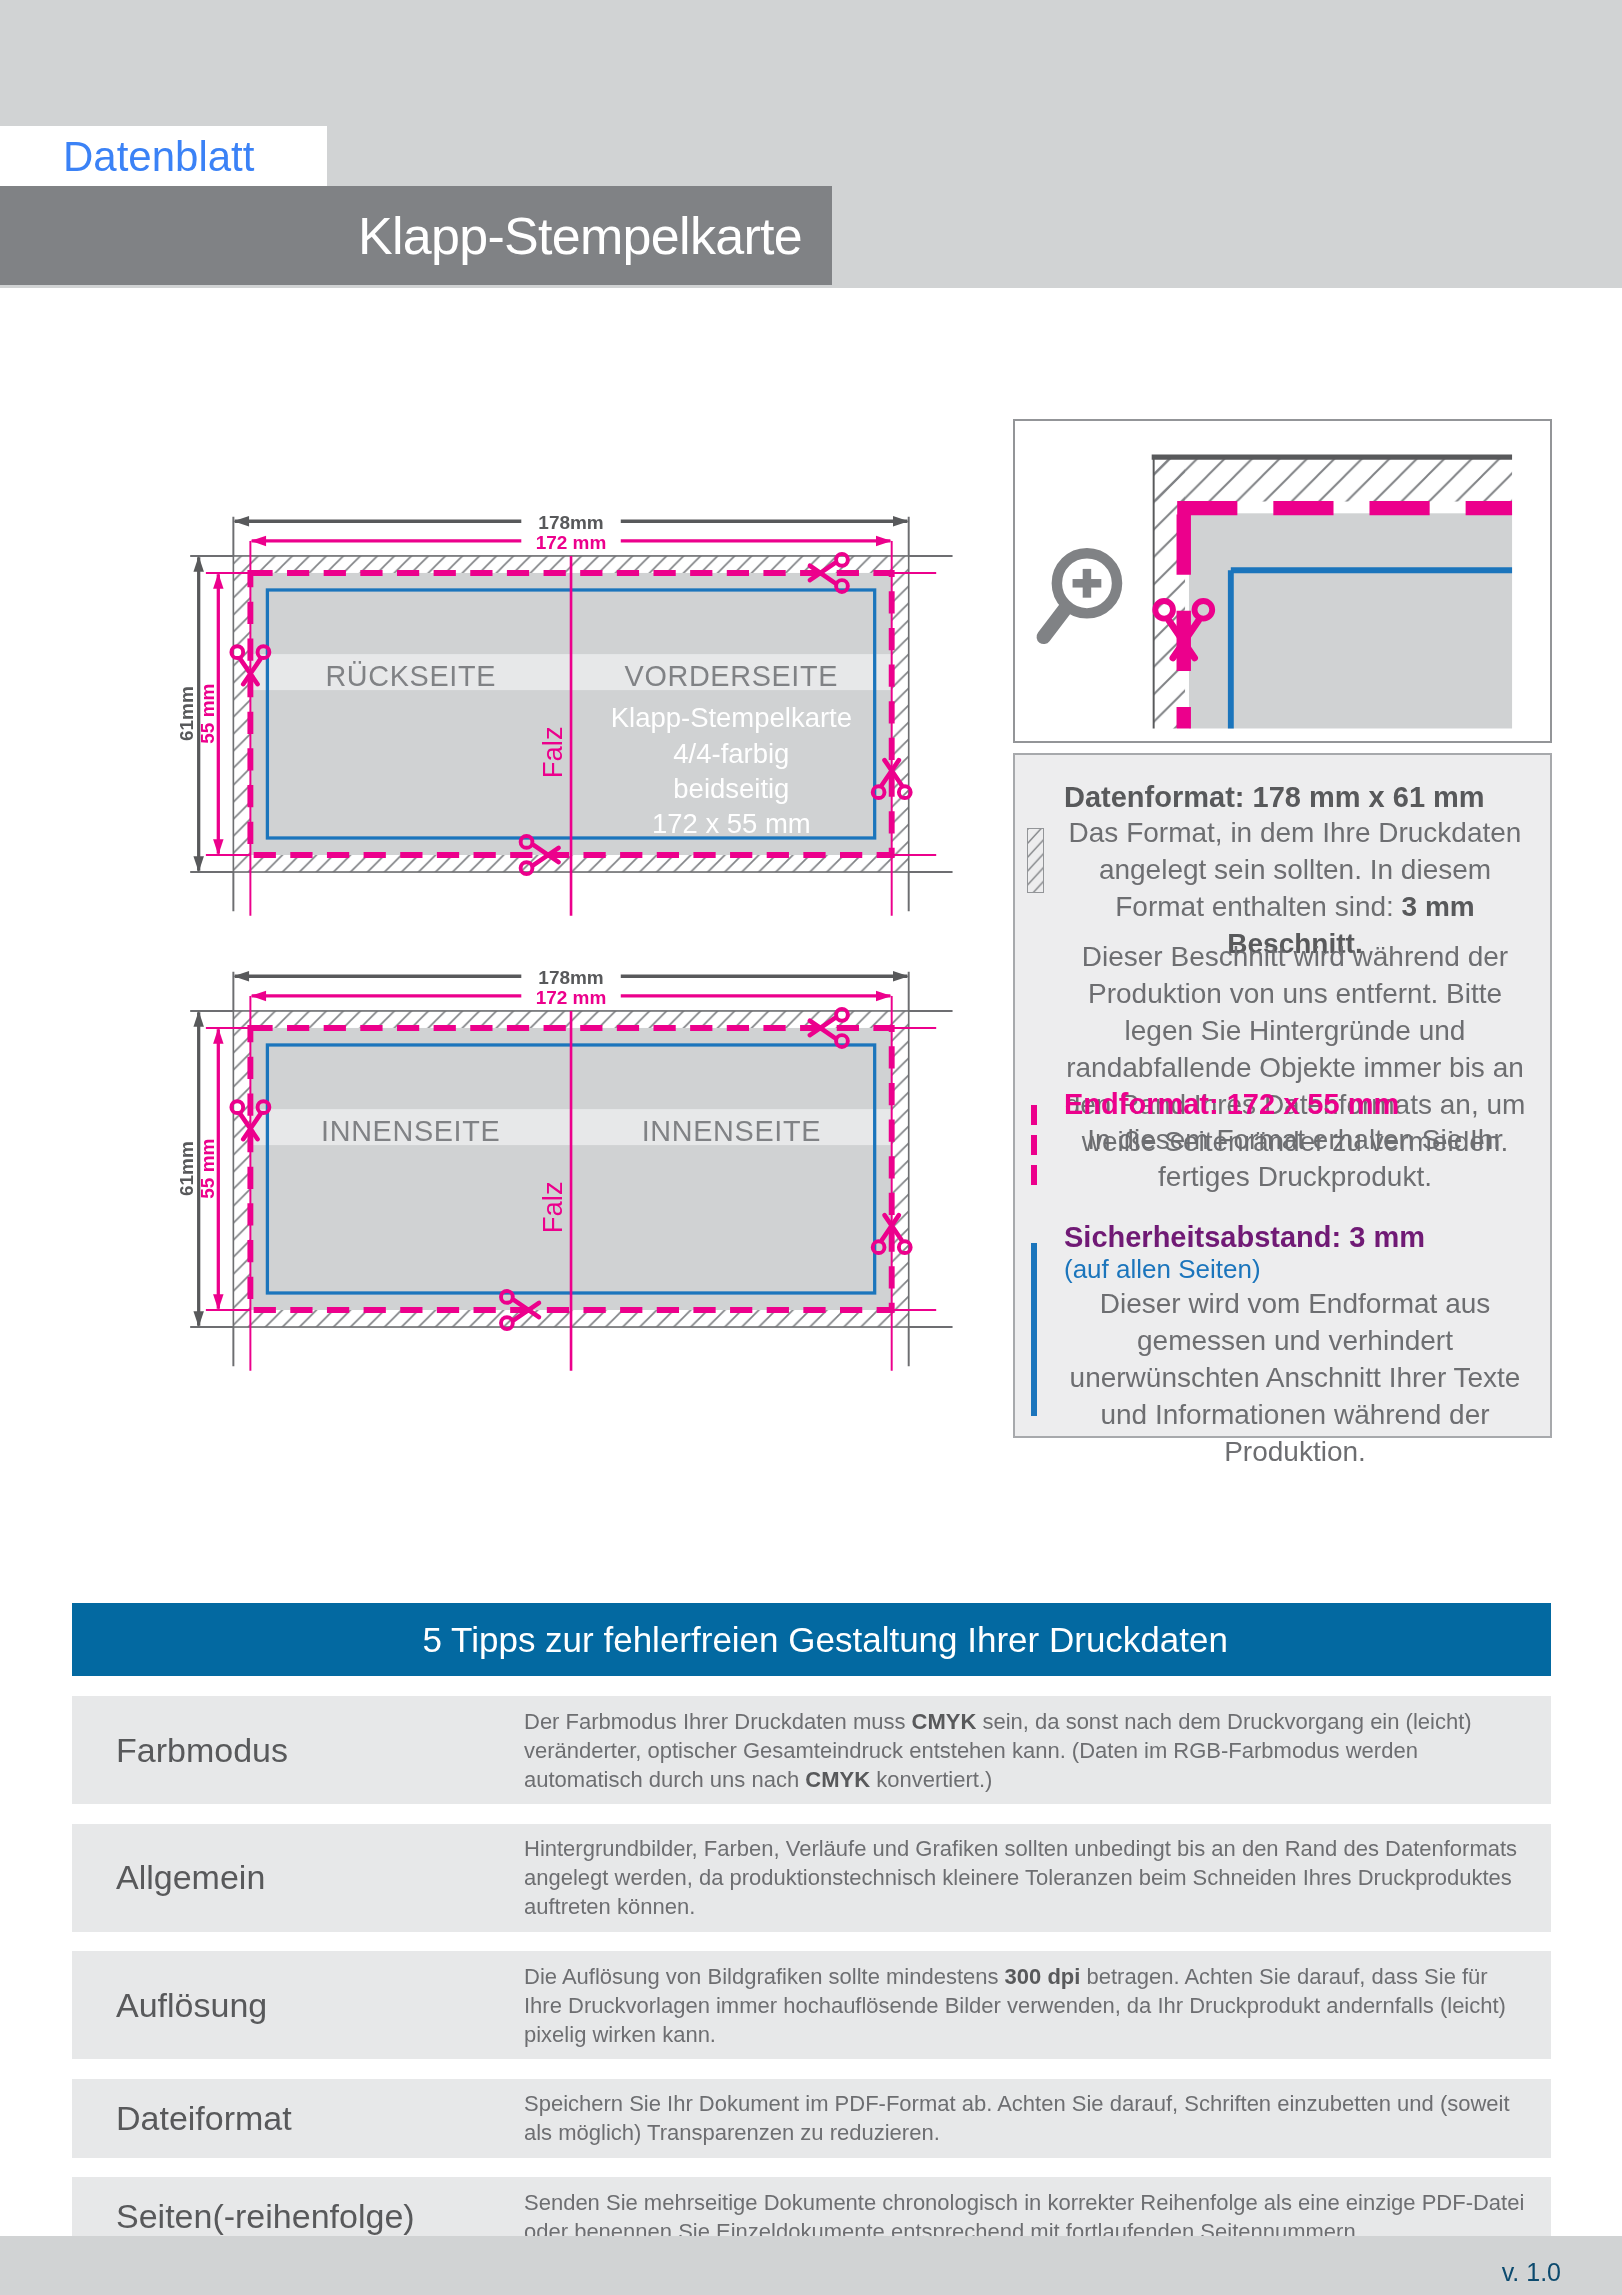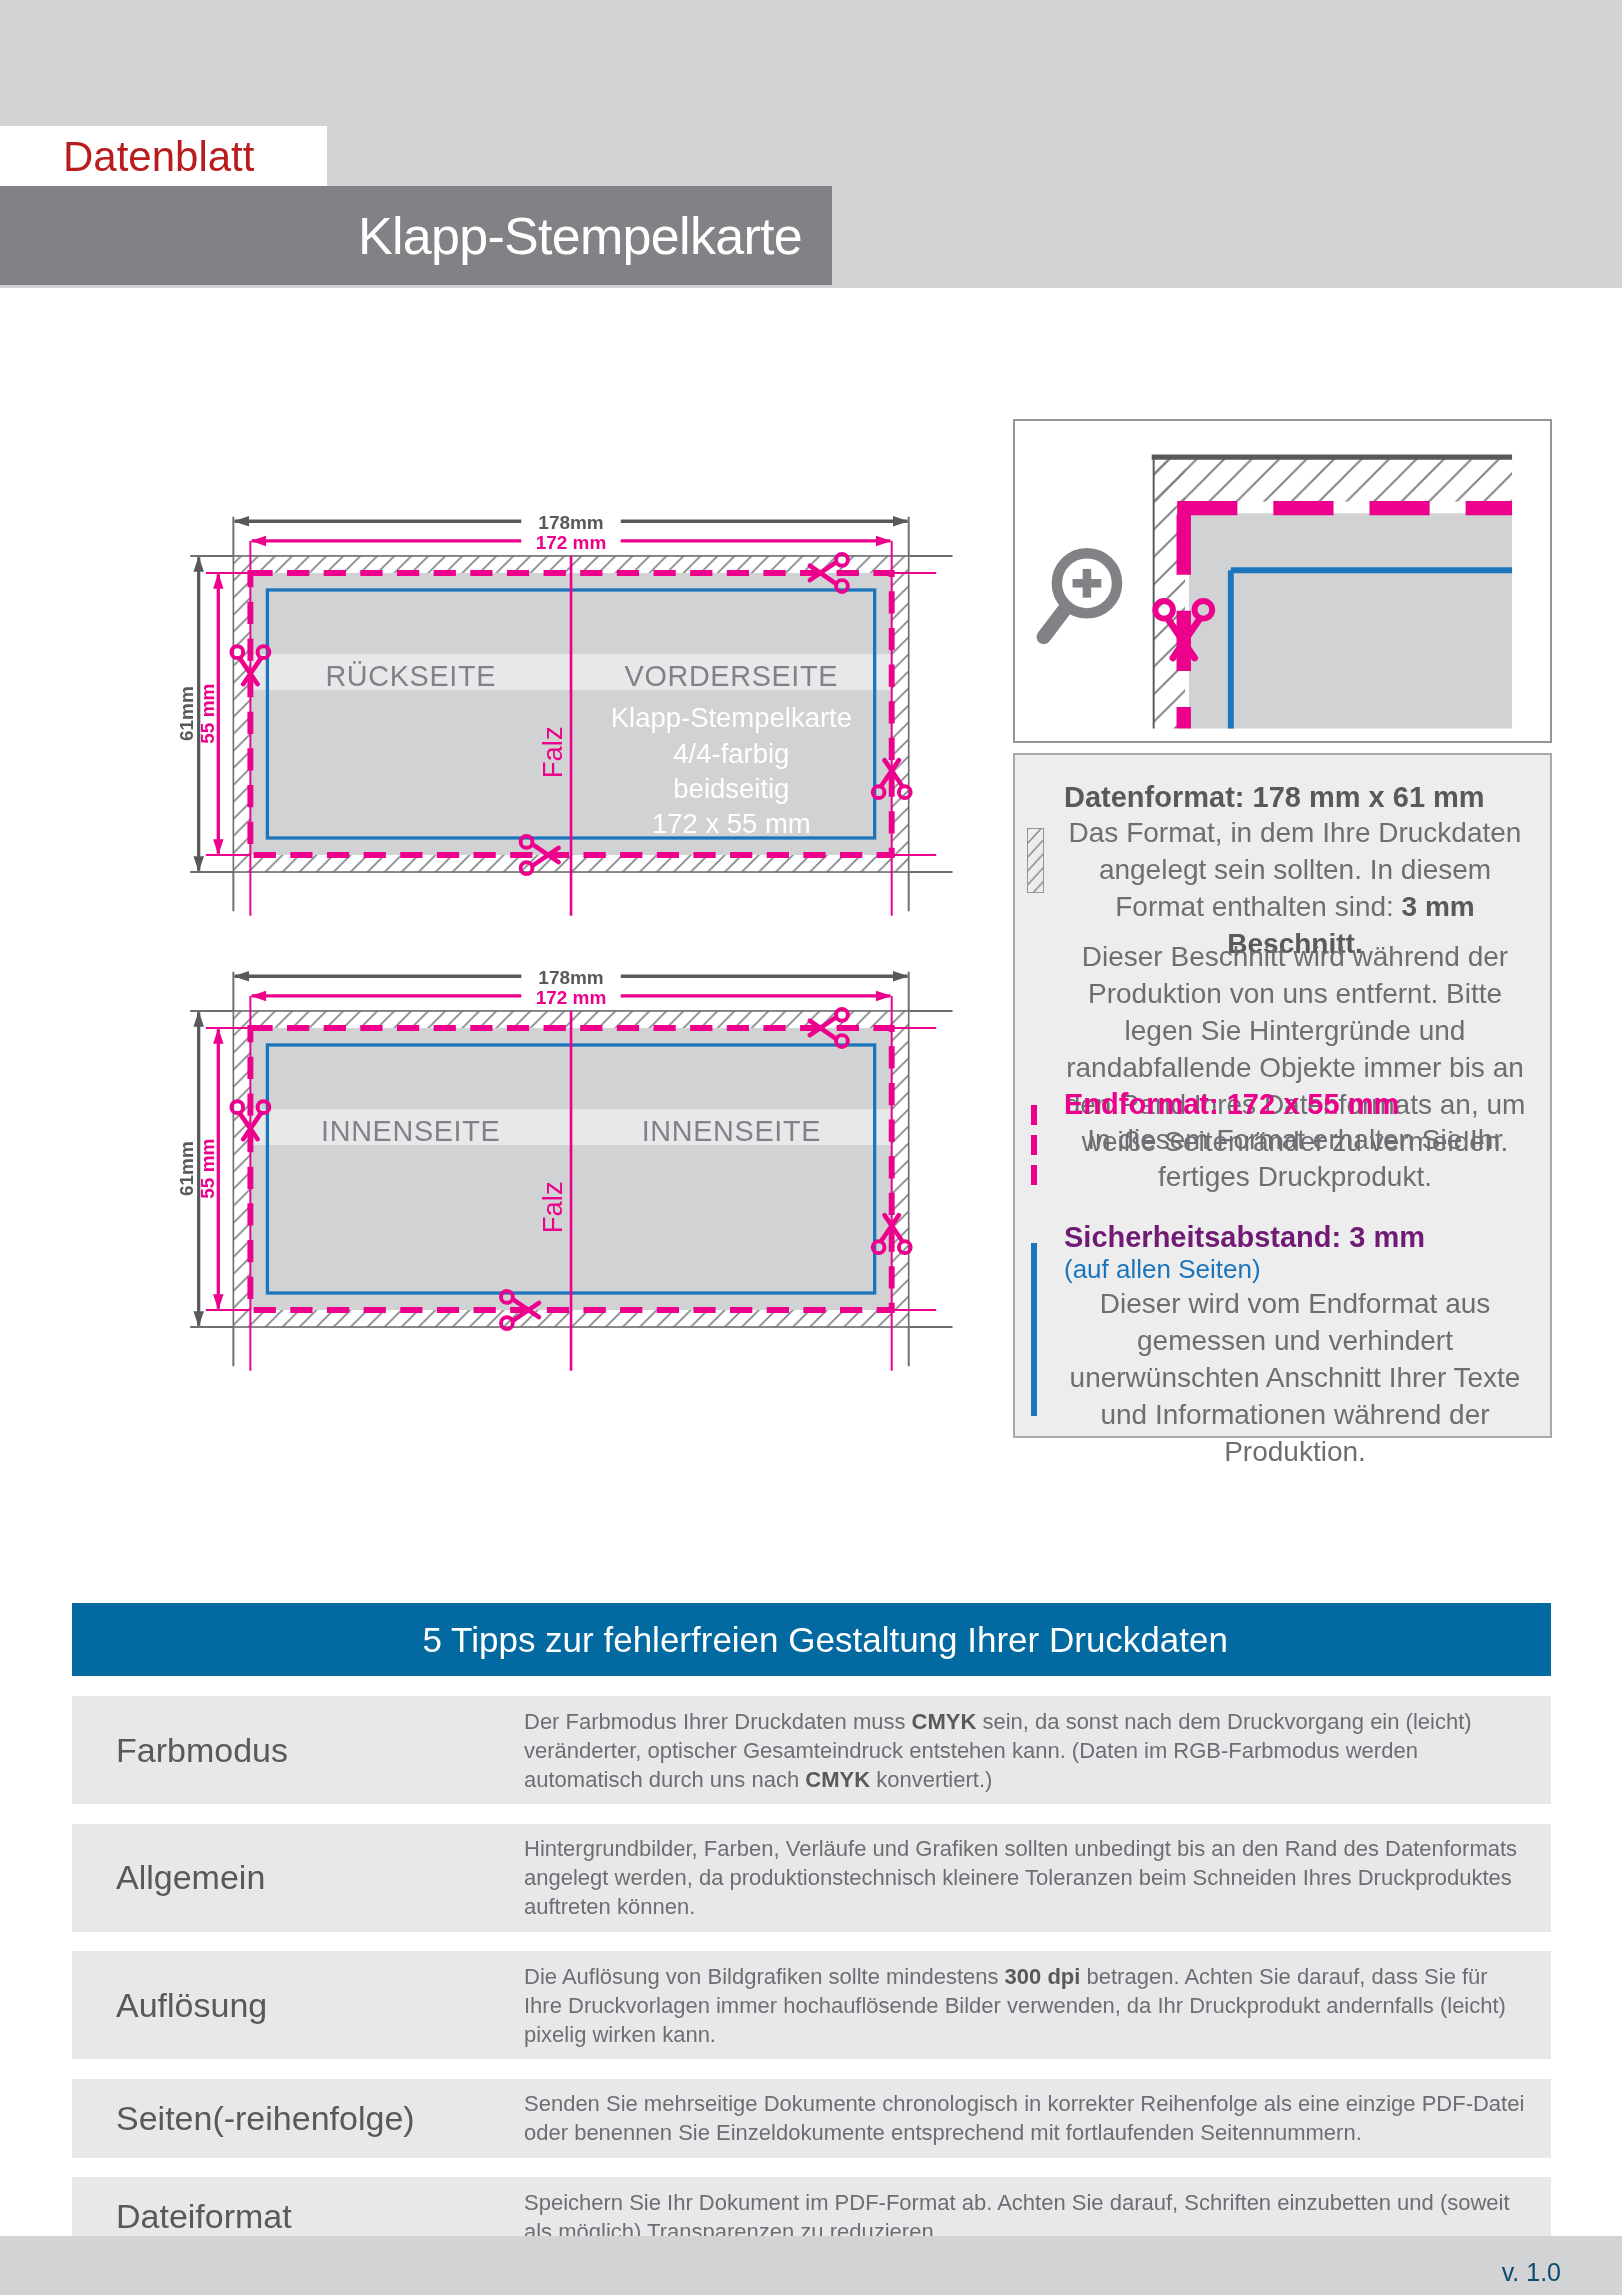--- a/index.html
+++ b/index.html
@@ -2,21 +2,21 @@
 <html style="font-size:10.5px"><head>
 <meta charset="utf-8">
 <style>
   html,body{margin:0;padding:0;}
   body{width:1623px;height:2295px;background:#ffffff;font-family:"Liberation Sans",sans-serif;position:relative;overflow:hidden;}
   #page{position:absolute;inset:0;}
   .abs{position:absolute;}
   
   .top-band{left:0;top:0;width:1623px;height:288px;background:#d1d3d4;}
   .eyebrow-box{left:0;top:126px;width:327px;height:62px;background:#ffffff;display:flex;align-items:center;}
-  .eyebrow-box span{padding-left:63px;font-size:42px;color:#b91c1c;}
+  .eyebrow-box span{padding-left:63px;font-size:42px;color:#3b82f6;}
   .title-bar{left:0;top:186px;width:832px;height:99px;background:#808285;display:flex;align-items:center;justify-content:flex-end;}
   .title-bar span{padding-right:30px;font-size:52px;color:#ffffff;letter-spacing:-0.7px;}
   
   .detail-box{left:1013px;top:419px;width:539px;height:324px;background:#ffffff;border:2px solid #939598;box-sizing:border-box;}
   .info-panel{left:1013px;top:753px;width:539px;height:685px;background:#ededee;border:2px solid #a7a9ac;box-sizing:border-box;}
   .panel-block{position:absolute;left:49px;width:462px;}
   .panel-title{font-size:29px;font-weight:bold;color:#58595b;line-height:33px;}
   .panel-title.magenta{color:#ec008c;}
   .panel-title.blue{color:#701a75;}
   .panel-sub{font-size:26px;color:#1b75bc;line-height:31px;}
@@ -263,27 +263,27 @@
     </div>
     <div class="tip-row">
       <div class="tip-title">Allgemein</div>
       <div class="tip-body"><span>Hintergrundbilder, Farben, Verläufe und Grafiken sollten unbedingt bis an den Rand des Datenformats angelegt werden, da produktionstechnisch kleinere Toleranzen beim Schneiden Ihres Druckproduktes auftreten können.</span></div>
     </div>
     <div class="tip-row">
       <div class="tip-title">Auflösung</div>
       <div class="tip-body"><span>Die Auflösung von Bildgrafiken sollte mindestens </span><b>300 dpi</b><span> betragen. Achten Sie darauf, dass Sie für Ihre Druckvorlagen immer hochauflösende Bilder verwenden, da Ihr Druckprodukt andernfalls (leicht) pixelig wirken kann.</span></div>
     </div>
     <div class="tip-row">
+      <div class="tip-title">Dateiformat</div>
+      <div class="tip-body"><span>Speichern Sie Ihr Dokument im PDF-Format ab. Achten Sie darauf, Schriften einzubetten und (soweit als möglich) Transparenzen zu reduzieren.</span></div>
+    </div>
+    <div class="tip-row">
       <div class="tip-title">Seiten(-reihenfolge)</div>
       <div class="tip-body"><span>Senden Sie mehrseitige Dokumente chronologisch in korrekter Reihenfolge als eine einzige PDF-Datei oder benennen Sie Einzeldokumente entsprechend mit fortlaufenden Seitennummern.</span></div>
     </div>
-    <div class="tip-row">
-      <div class="tip-title">Dateiformat</div>
-      <div class="tip-body"><span>Speichern Sie Ihr Dokument im PDF-Format ab. Achten Sie darauf, Schriften einzubetten und (soweit als möglich) Transparenzen zu reduzieren.</span></div>
-    </div>
   </div>
 
   <div class="abs footer">
     <span>v. 1.0</span>
   </div>
 
 </div>
 
 
 </body></html>

